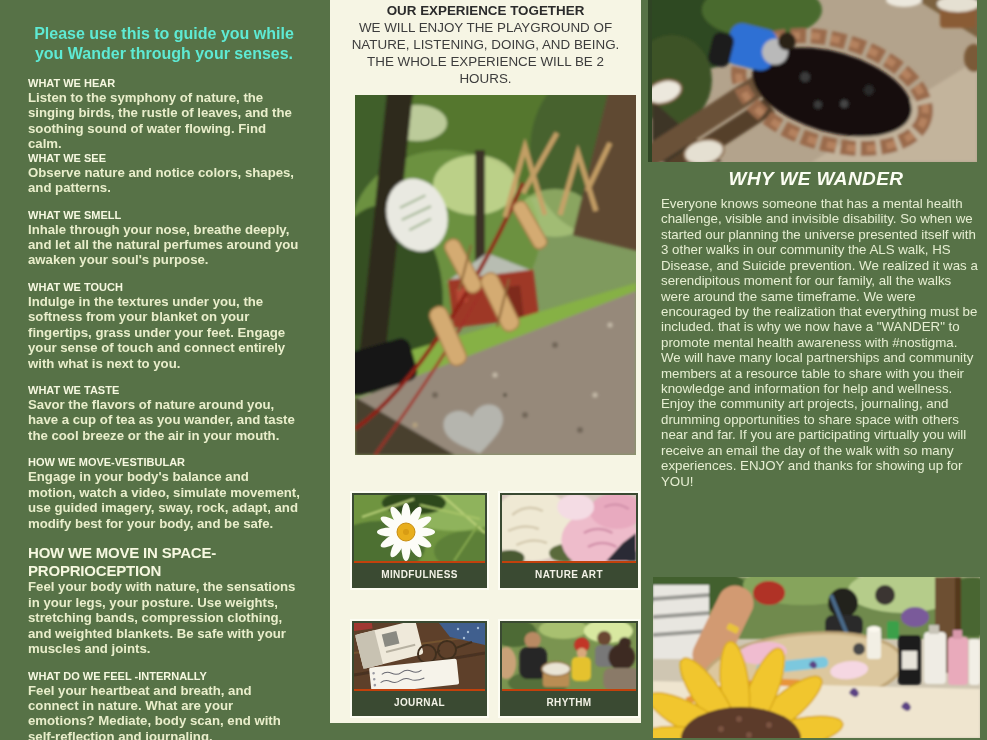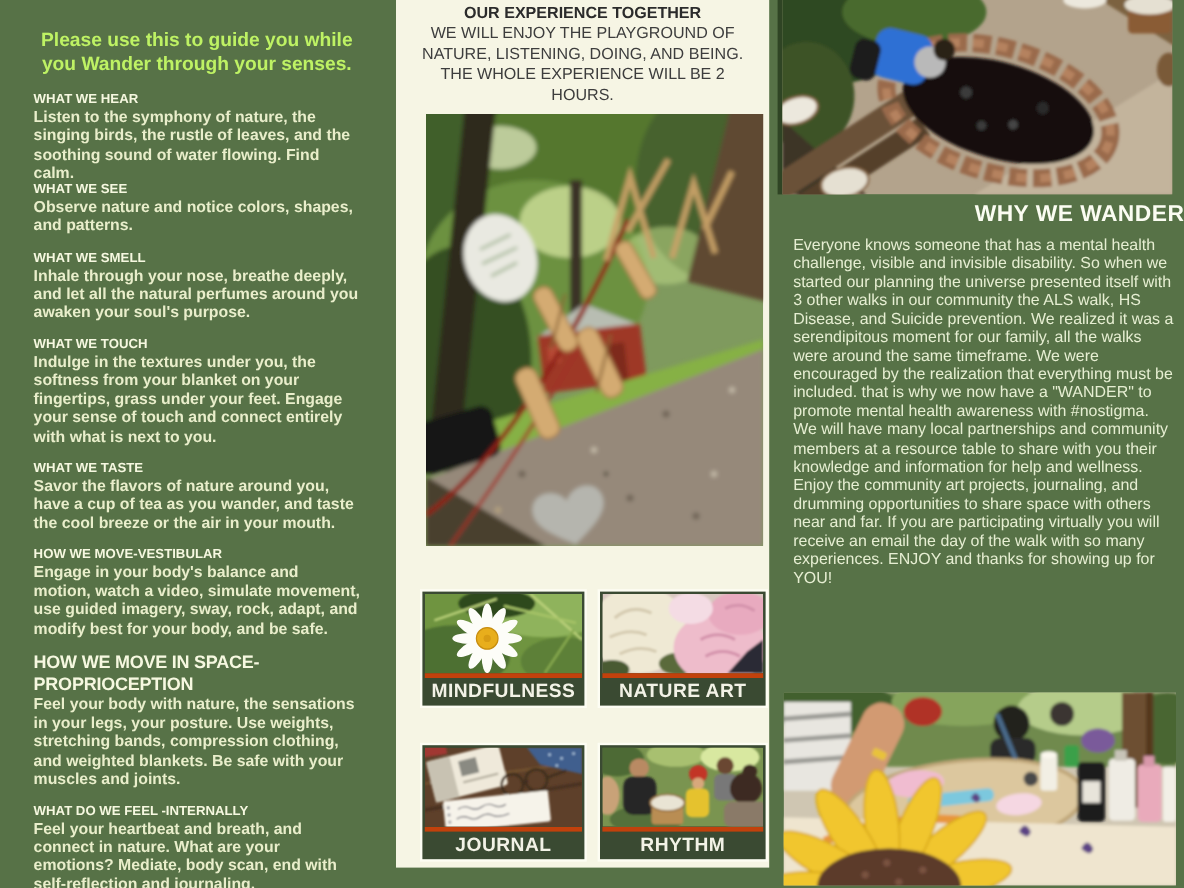--- a/index.html
+++ b/index.html
@@ -3,50 +3,50 @@
 <meta charset="utf-8">
 <style>
   html,body{margin:0;padding:0;}
   body{font-family:"Liberation Sans", sans-serif;}
   .page{position:relative;width:987px;height:740px;background:#577247;overflow:hidden;}
 
   
   .left-col{position:absolute;left:0;top:0;width:330px;height:740px;
     padding:24px 30px 0 28px;box-sizing:border-box;color:#e9eecb;}
   .left-title{font-weight:bold;font-size:16px;line-height:1.22;text-align:center;
-    color:#bef264;margin:0 0 14px 0;}
+    color:#5eead4;margin:0 0 14px 0;}
   .sec{margin-top:13px;}
   .sec.tight{margin-top:0;}
   .sec h3{font-size:11px;font-weight:bold;margin:0;color:#f6f8e0;line-height:1.18;}
   .sec.small-h h3{font-size:15px;letter-spacing:-0.2px;}
   .sec p{margin:0;font-size:13.2px;line-height:1.17;color:#e9eecb;font-weight:bold;}
 
   
   .center-panel{position:absolute;left:330px;top:0;width:311px;height:723px;background:#f6f5e4;}
   .experience{padding-top:3px;text-align:center;color:#3d3d3d;font-size:13.4px;line-height:1.26;}
   .experience .t{font-weight:bold;color:#2b2b2b;margin:0;}
   .experience .b{margin:0 10px;}
   .center-photo{position:absolute;left:25px;top:95px;width:281px;height:360px;}
   .center-photo svg, .tile-photo svg, .rt-photo-top svg, .rt-photo-bottom svg{display:block;width:100%;height:100%;}
 
   .tile{position:absolute;background:#3a4a32;padding:2px;box-sizing:border-box;
     box-shadow:0 0 0 2px #fdfdf3;}
   .tile-photo{width:100%;height:66px;overflow:hidden;}
   .tile-label{height:23px;display:flex;align-items:center;justify-content:center;
-    color:#f2f2e6;font-size:16px;font-weight:bold;letter-spacing:.4px;border-top:4px solid #c2410c;}
+    color:#f2f2e6;font-size:10px;font-weight:bold;letter-spacing:.4px;border-top:2px solid #c2410c;}
   .tile-1{left:22px;top:493px;width:135px;height:95px;}
   .tile-2{left:170px;top:493px;width:138px;height:95px;}
   .tile-3{left:22px;top:621px;width:135px;height:95px;}
   .tile-4{left:170px;top:621px;width:138px;height:95px;}
 
   
   .right-col{position:absolute;left:645px;top:0;width:342px;height:740px;color:#e6eed2;}
   .rt-photo-top{position:absolute;left:3px;top:0;width:325px;height:162px;border-left:4px solid #2f4424;}
-  .rt-title{position:absolute;top:168px;left:0;width:100%;text-align:right;margin:0;
-    font-size:19px;font-weight:bold;color:#fbfdf2;letter-spacing:.4px;}
+  .rt-title{position:absolute;top:168px;left:0;width:100%;text-align:center;margin:0;
+    font-size:19px;font-weight:bold;color:#fbfdf2;letter-spacing:.4px;font-style:italic;}
   .rt-text{position:absolute;top:196px;left:16px;width:318px;font-size:13.3px;line-height:1.16;}
   .rt-text p{margin:0;}
   .rt-photo-bottom{position:absolute;left:8px;top:577px;width:327px;height:161px;}
 </style>
 </head>
 <body>
 
 <div class="page">
 
   <div class="left-col">

